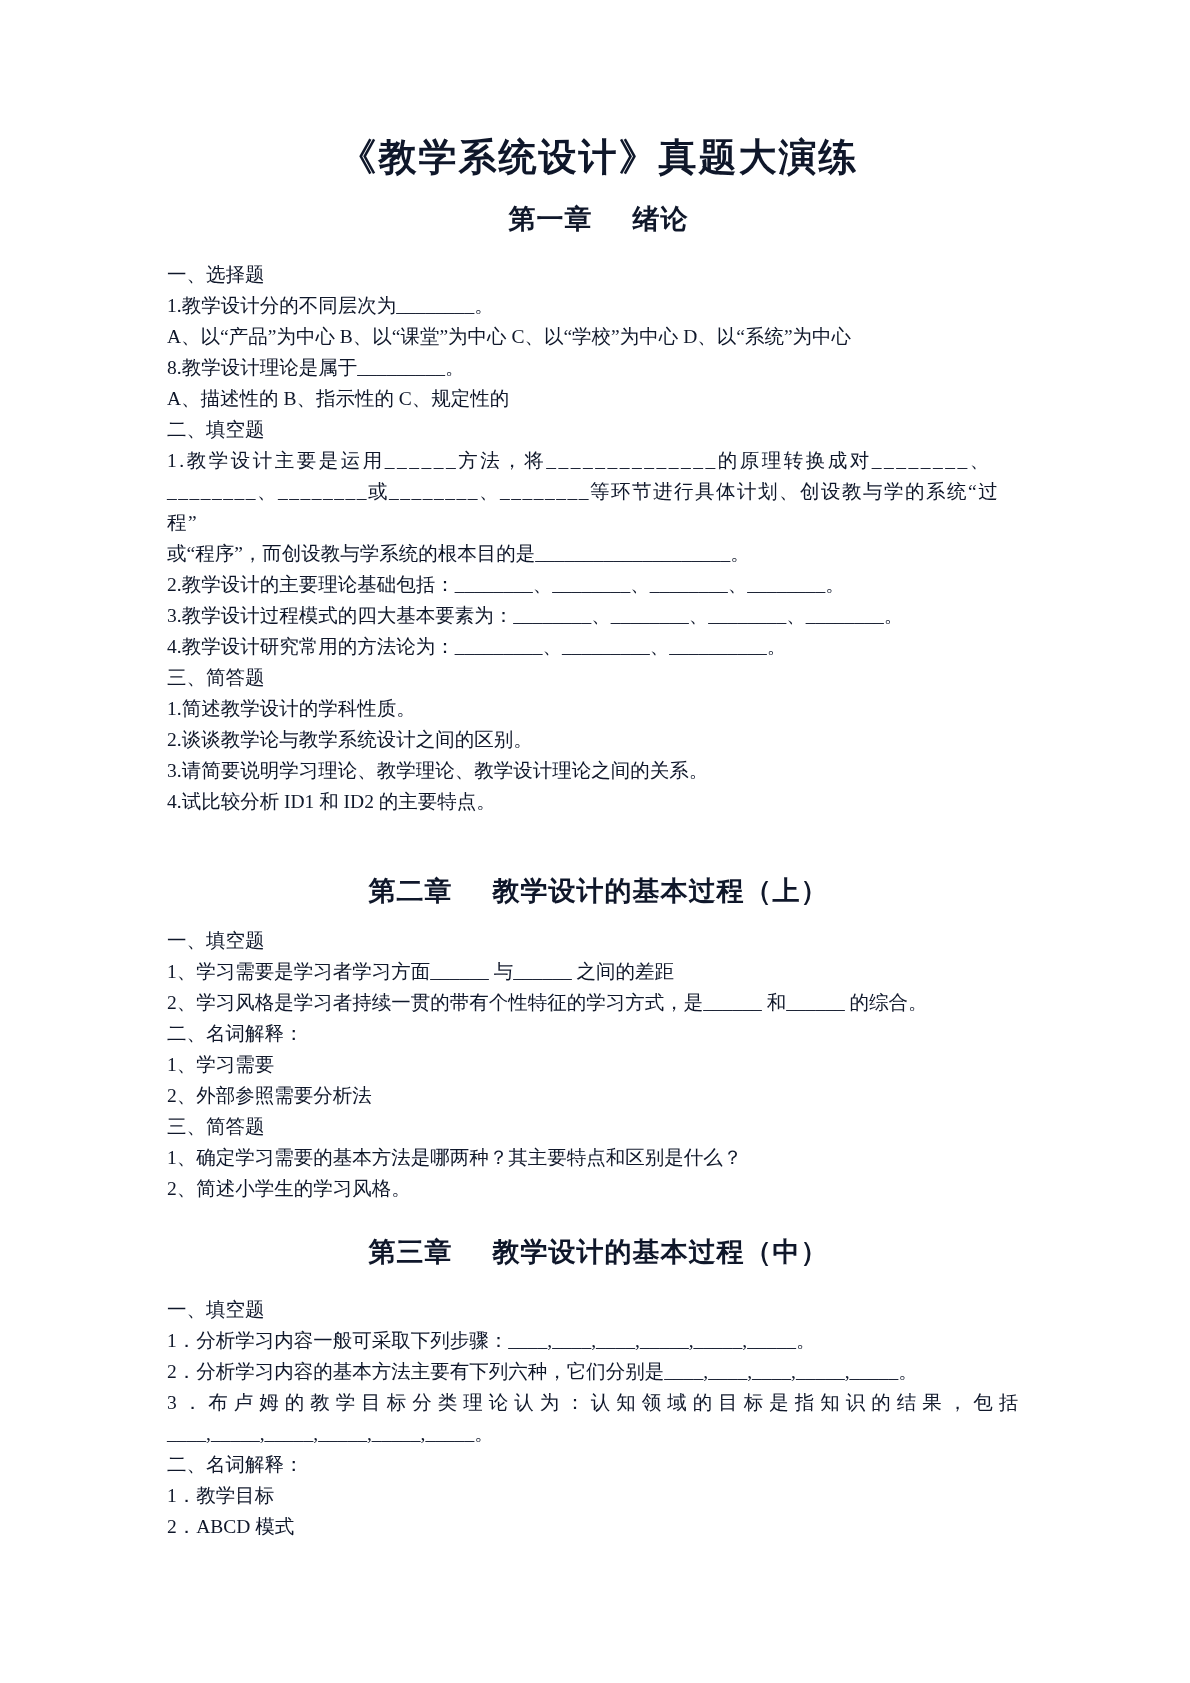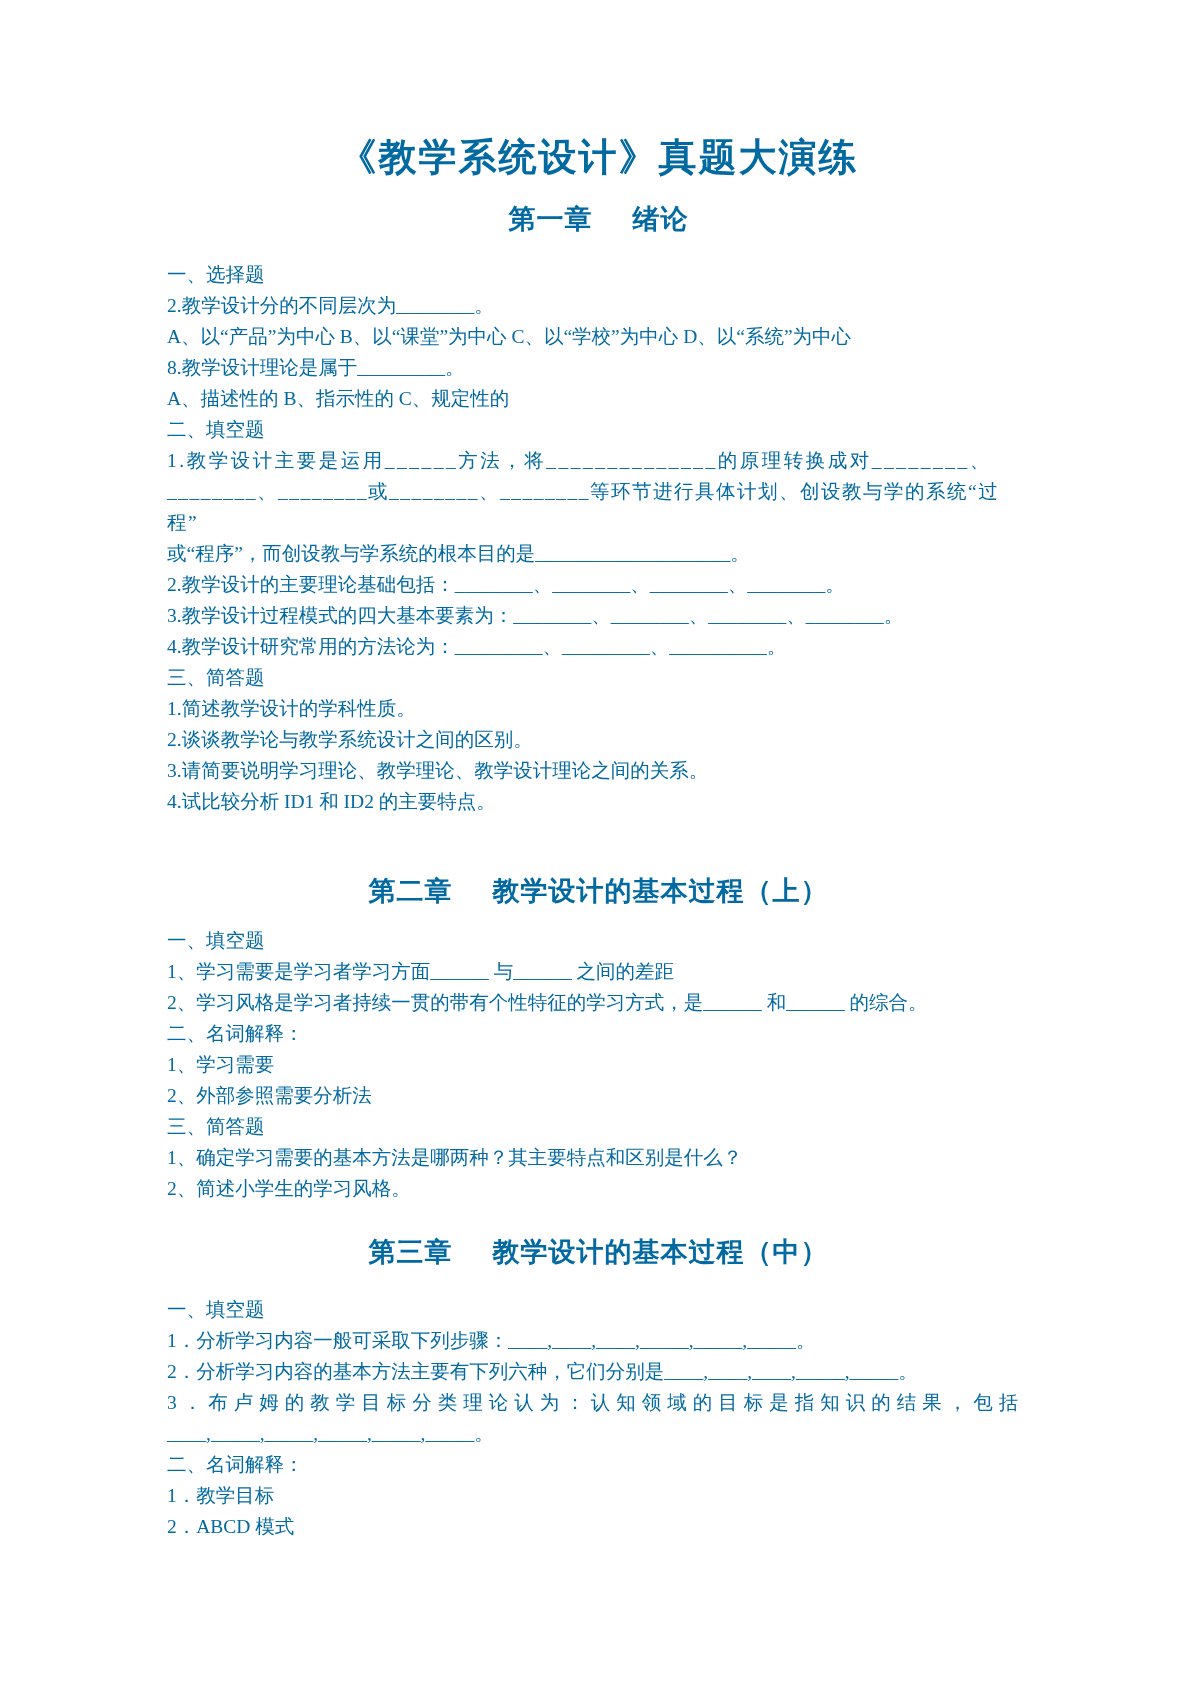--- a/index.html
+++ b/index.html
@@ -1,21 +1,21 @@
 <!DOCTYPE html>
 <html><head>
 <meta charset="utf-8">
 <style>
   html, body { margin: 0; padding: 0; background: #ffffff; }
   .page {
     width: 1190px;
     height: 1683px;
     margin: 0 auto;
     background: #ffffff;
-    color: #0369a1;
+    color: #0f172a;
     box-sizing: border-box;
     padding: 132px 160px 4px 167px;
     font-family: "Liberation Serif", "DejaVu Serif", serif;
     overflow: hidden;
   }
   .doc-title {
     margin: 0;
     font-size: 38px;
     font-weight: 700;
     text-align: center;
@@ -51,21 +51,21 @@
 <body>
 
 <div class="page">
 
   <h1 class="doc-title">《教学系统设计》真题大演练</h1>
 
   <section class="sec1">
     <h2 class="chapter-heading"><span class="ch-num">第一章</span><span class="ch-title">绪论</span></h2>
     <div class="body-text">
       <div class="line">一、选择题</div>
-      <div class="line">2.教学设计分的不同层次为________。</div>
+      <div class="line">1.教学设计分的不同层次为________。</div>
       <div class="line">A、以“产品”为中心 B、以“课堂”为中心 C、以“学校”为中心 D、以“系统”为中心</div>
       <div class="line">8.教学设计理论是属于_________。</div>
       <div class="line">A、描述性的 B、指示性的 C、规定性的</div>
       <div class="line">二、填空题</div>
       <div class="line spread-a">1.教学设计主要是运用______方法，将______________的原理转换成对________、</div>
       <div class="line spread-b">________、________或________、________等环节进行具体计划、创设教与学的系统“过程”</div>
       <div class="line">或“程序”，而创设教与学系统的根本目的是____________________。</div>
       <div class="line">2.教学设计的主要理论基础包括：________、________、________、________。</div>
       <div class="line">3.教学设计过程模式的四大基本要素为：________、________、________、________。</div>
       <div class="line">4.教学设计研究常用的方法论为：_________、_________、__________。</div>

